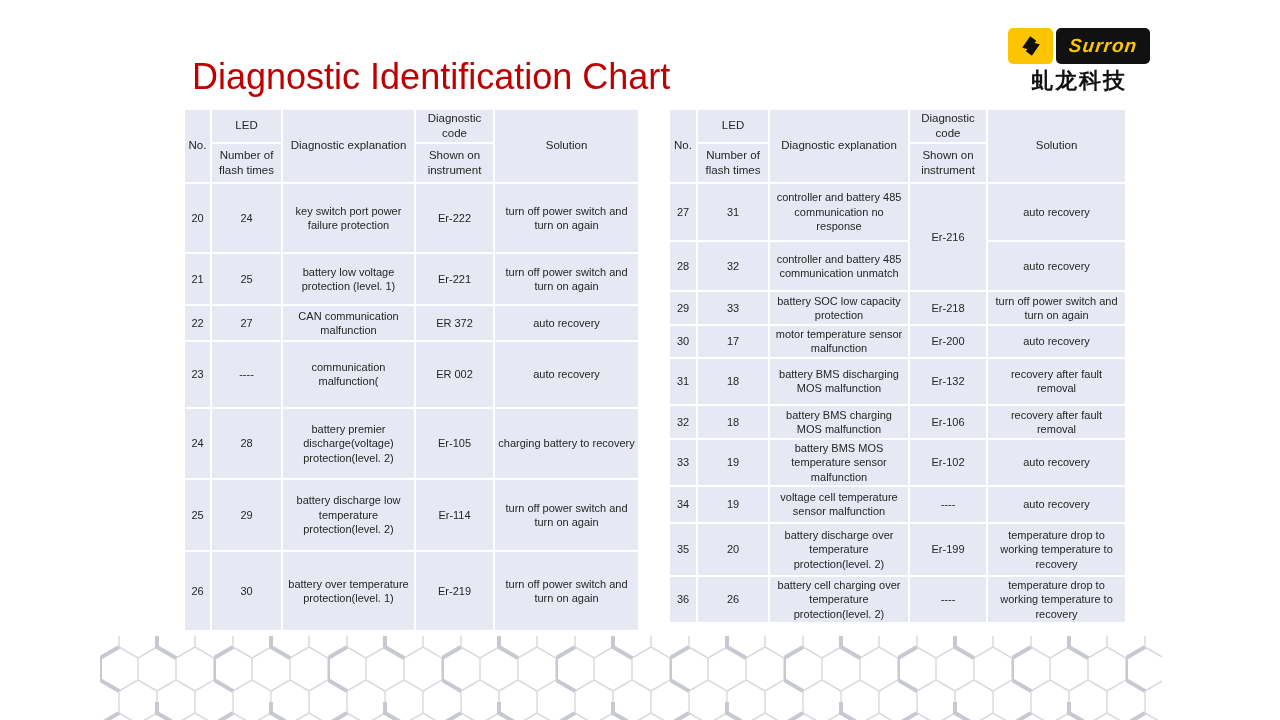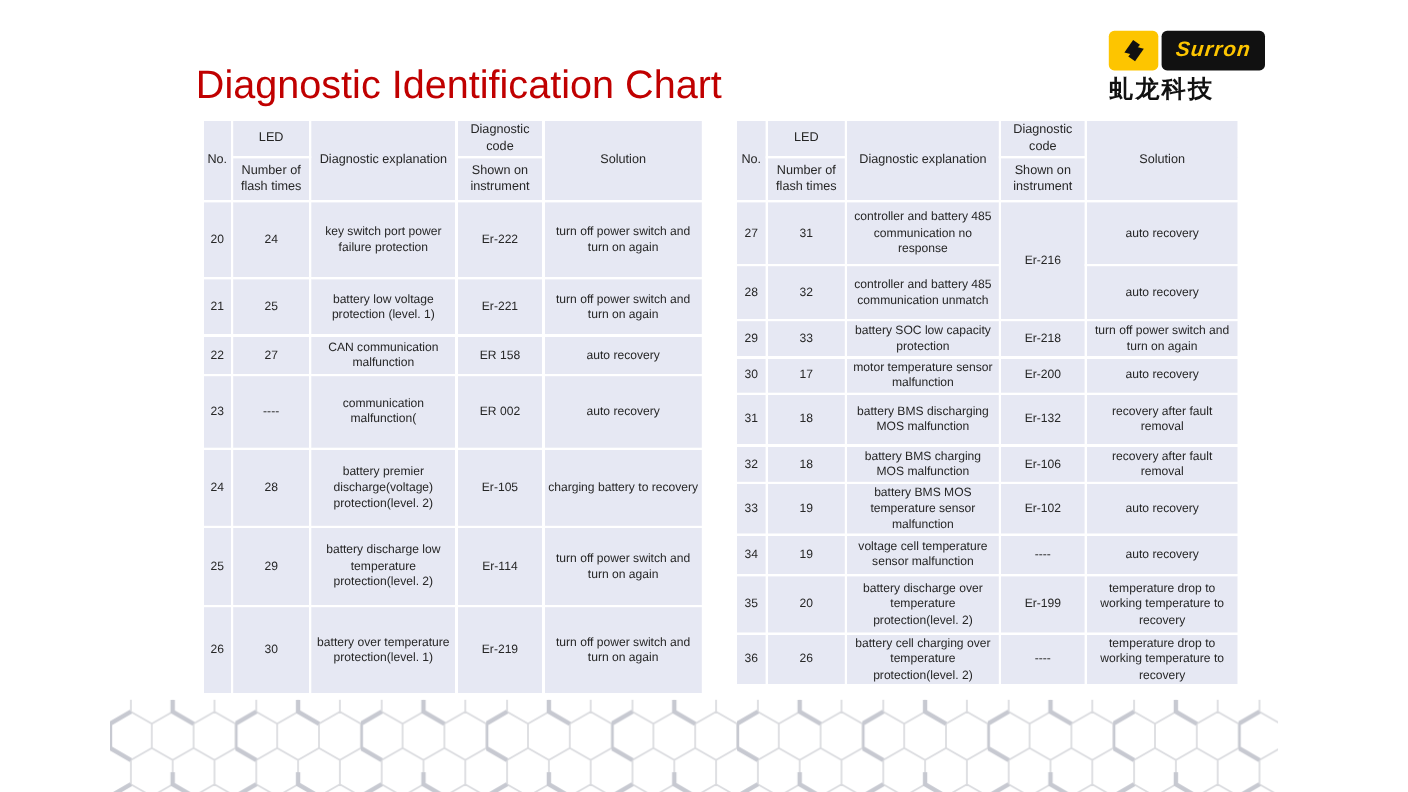--- a/index.html
+++ b/index.html
@@ -5,30 +5,30 @@
   :root{
     --red:#c00000; --cell:#e6e8f3; --yellow:#fdc500; --ink:#262626;
   }
   *{margin:0;padding:0;box-sizing:border-box;}
   html,body{width:1280px;height:720px;}
   body{
     position:relative;width:1280px;height:720px;background:#ffffff;
     font-family:"Liberation Sans",sans-serif;color:var(--ink);overflow:hidden;
   }
   .title{
-    position:absolute;left:178px;top:56px;
+    position:absolute;left:192px;top:56px;
     font-size:36px;font-weight:500;color:var(--red);letter-spacing:0px;white-space:nowrap;
   }
   
   .logo{position:absolute;left:1008px;top:28px;width:142px;}
   .logo-row{display:flex;gap:3px;align-items:stretch;height:36px;}
   .logo-emblem{width:45px;background:var(--yellow);border-radius:5px;display:flex;align-items:center;justify-content:center;}
   .logo-wordbox{flex:1;background:#111111;border-radius:5px;display:flex;align-items:center;justify-content:center;}
   .logo-word{color:var(--yellow);font-size:19px;font-weight:700;font-style:italic;transform:skewX(-6deg);letter-spacing:1px;}
-  .logo-cn{margin-top:2px;text-align:left;font-size:22px;font-weight:700;color:#111;letter-spacing:2px;white-space:nowrap;}
+  .logo-cn{margin-top:2px;text-align:center;font-size:22px;font-weight:700;color:#111;letter-spacing:2px;white-space:nowrap;}
   
   table{border-collapse:collapse;table-layout:fixed;position:absolute;top:108px;}
   table.lt{left:183px;width:455px;}
   table.rt{left:668px;width:457px;}
   th,td{
     background:var(--cell);border:2px solid #ffffff;
     text-align:center;vertical-align:middle;
     font-size:11px;line-height:1.3;font-weight:400;color:var(--ink);
     padding:1px 3px;overflow:hidden;
   }
@@ -108,21 +108,21 @@
       <td>21</td>
       <td>25</td>
       <td>battery low voltage protection (level. 1)</td>
       <td>Er-221</td>
       <td>turn off power switch and turn on again</td>
     </tr>
     <tr>
       <td>22</td>
       <td>27</td>
       <td>CAN communication malfunction</td>
-      <td>ER 158</td>
+      <td>ER 372</td>
       <td>auto recovery</td>
     </tr>
     <tr>
       <td>23</td>
       <td>----</td>
       <td>communication malfunction(</td>
       <td>ER 002</td>
       <td>auto recovery</td>
     </tr>
     <tr>

